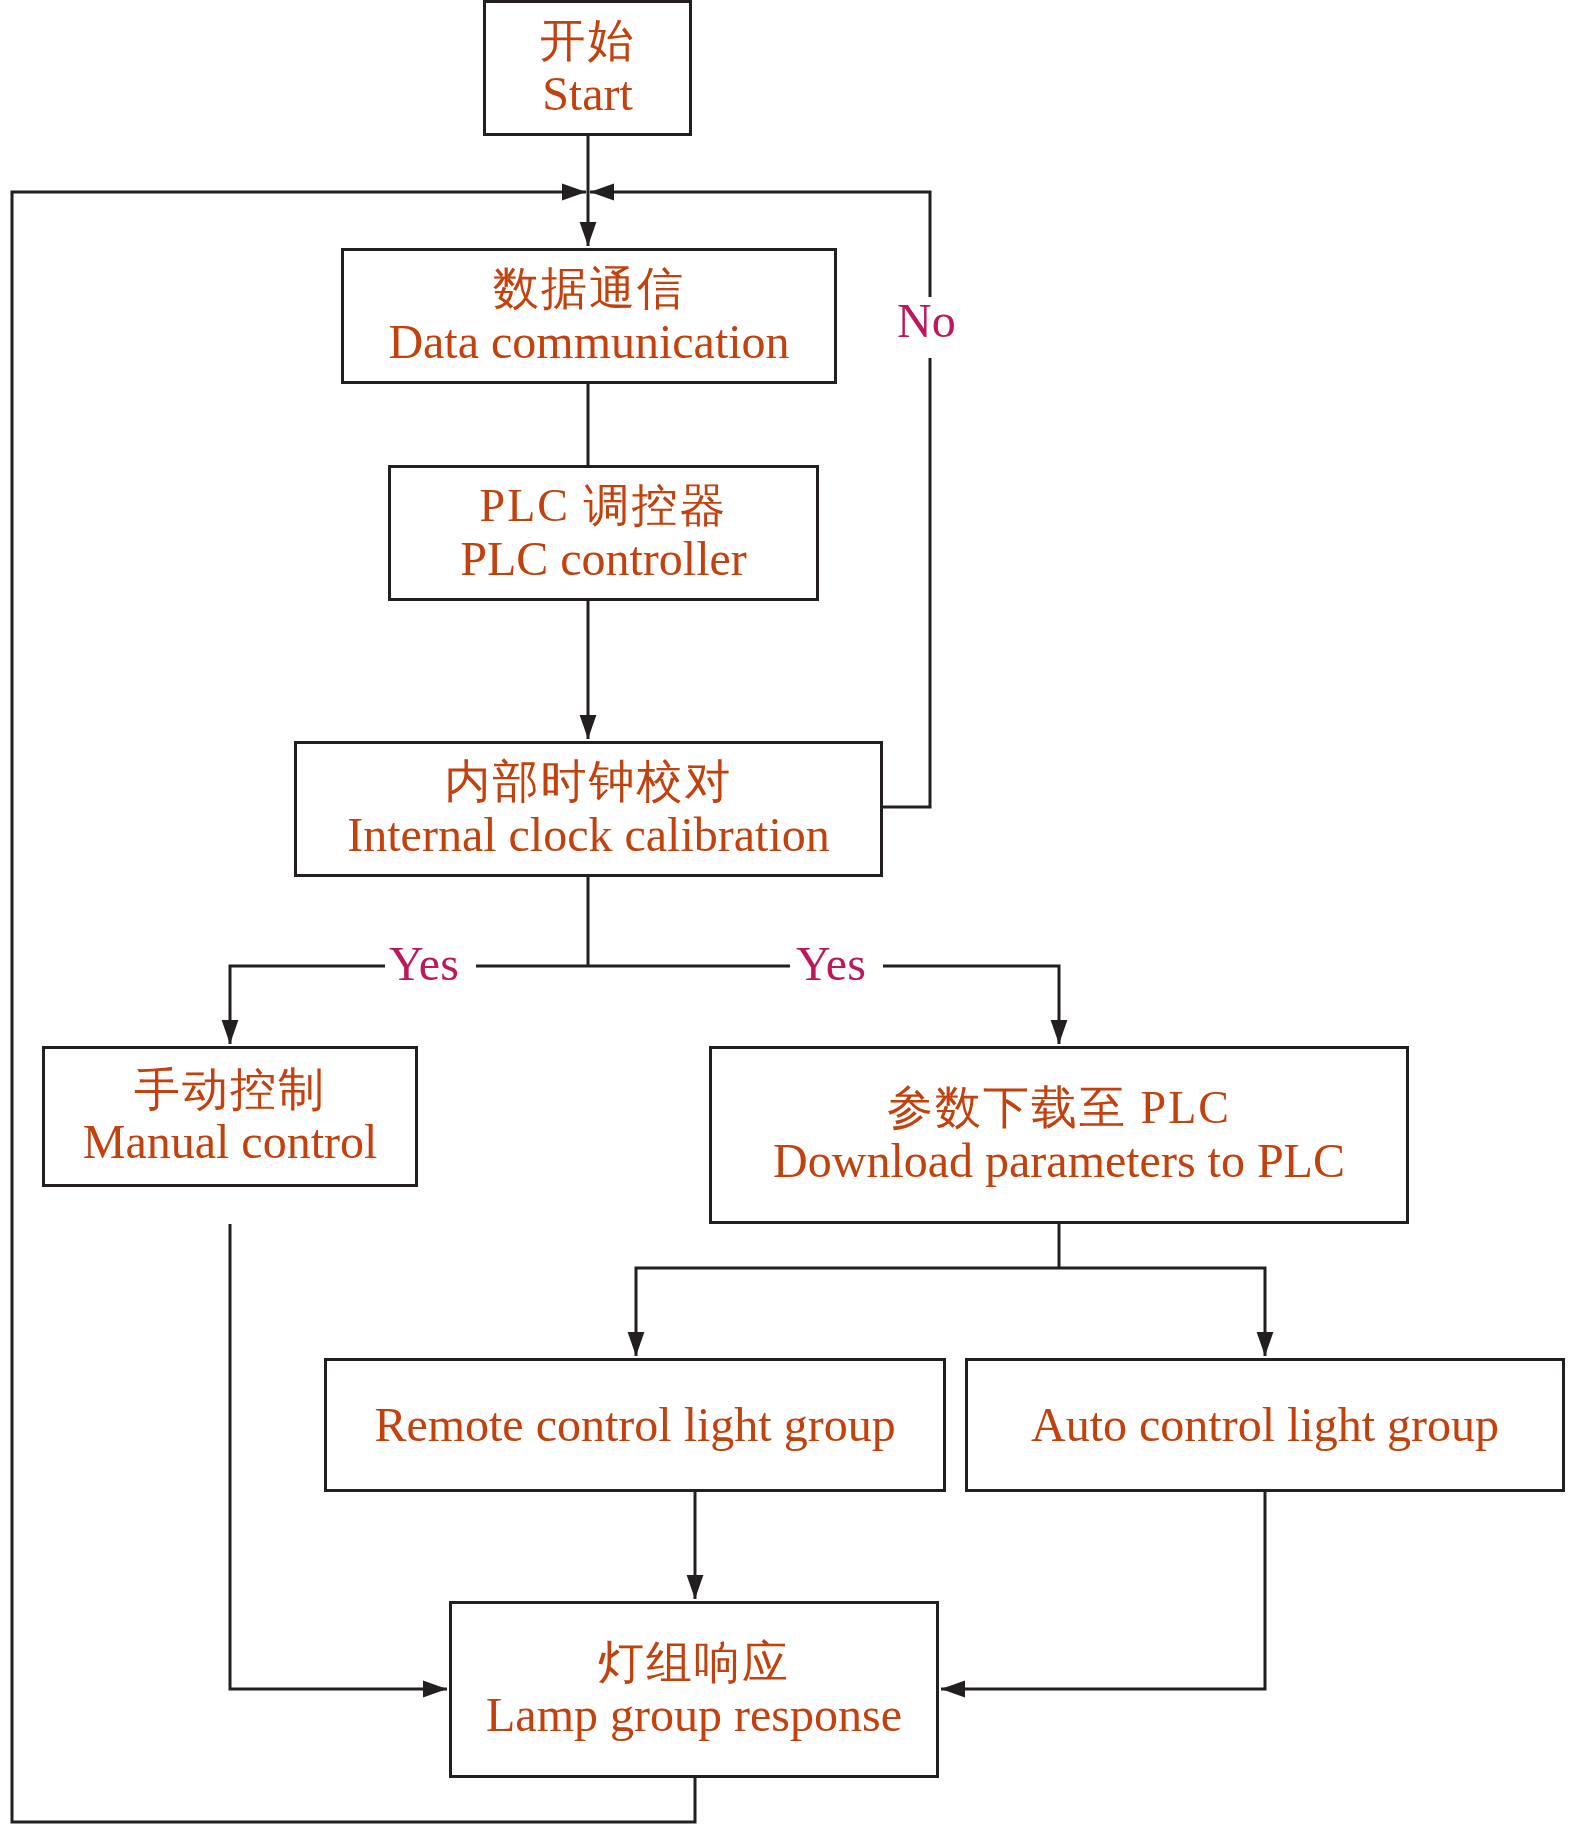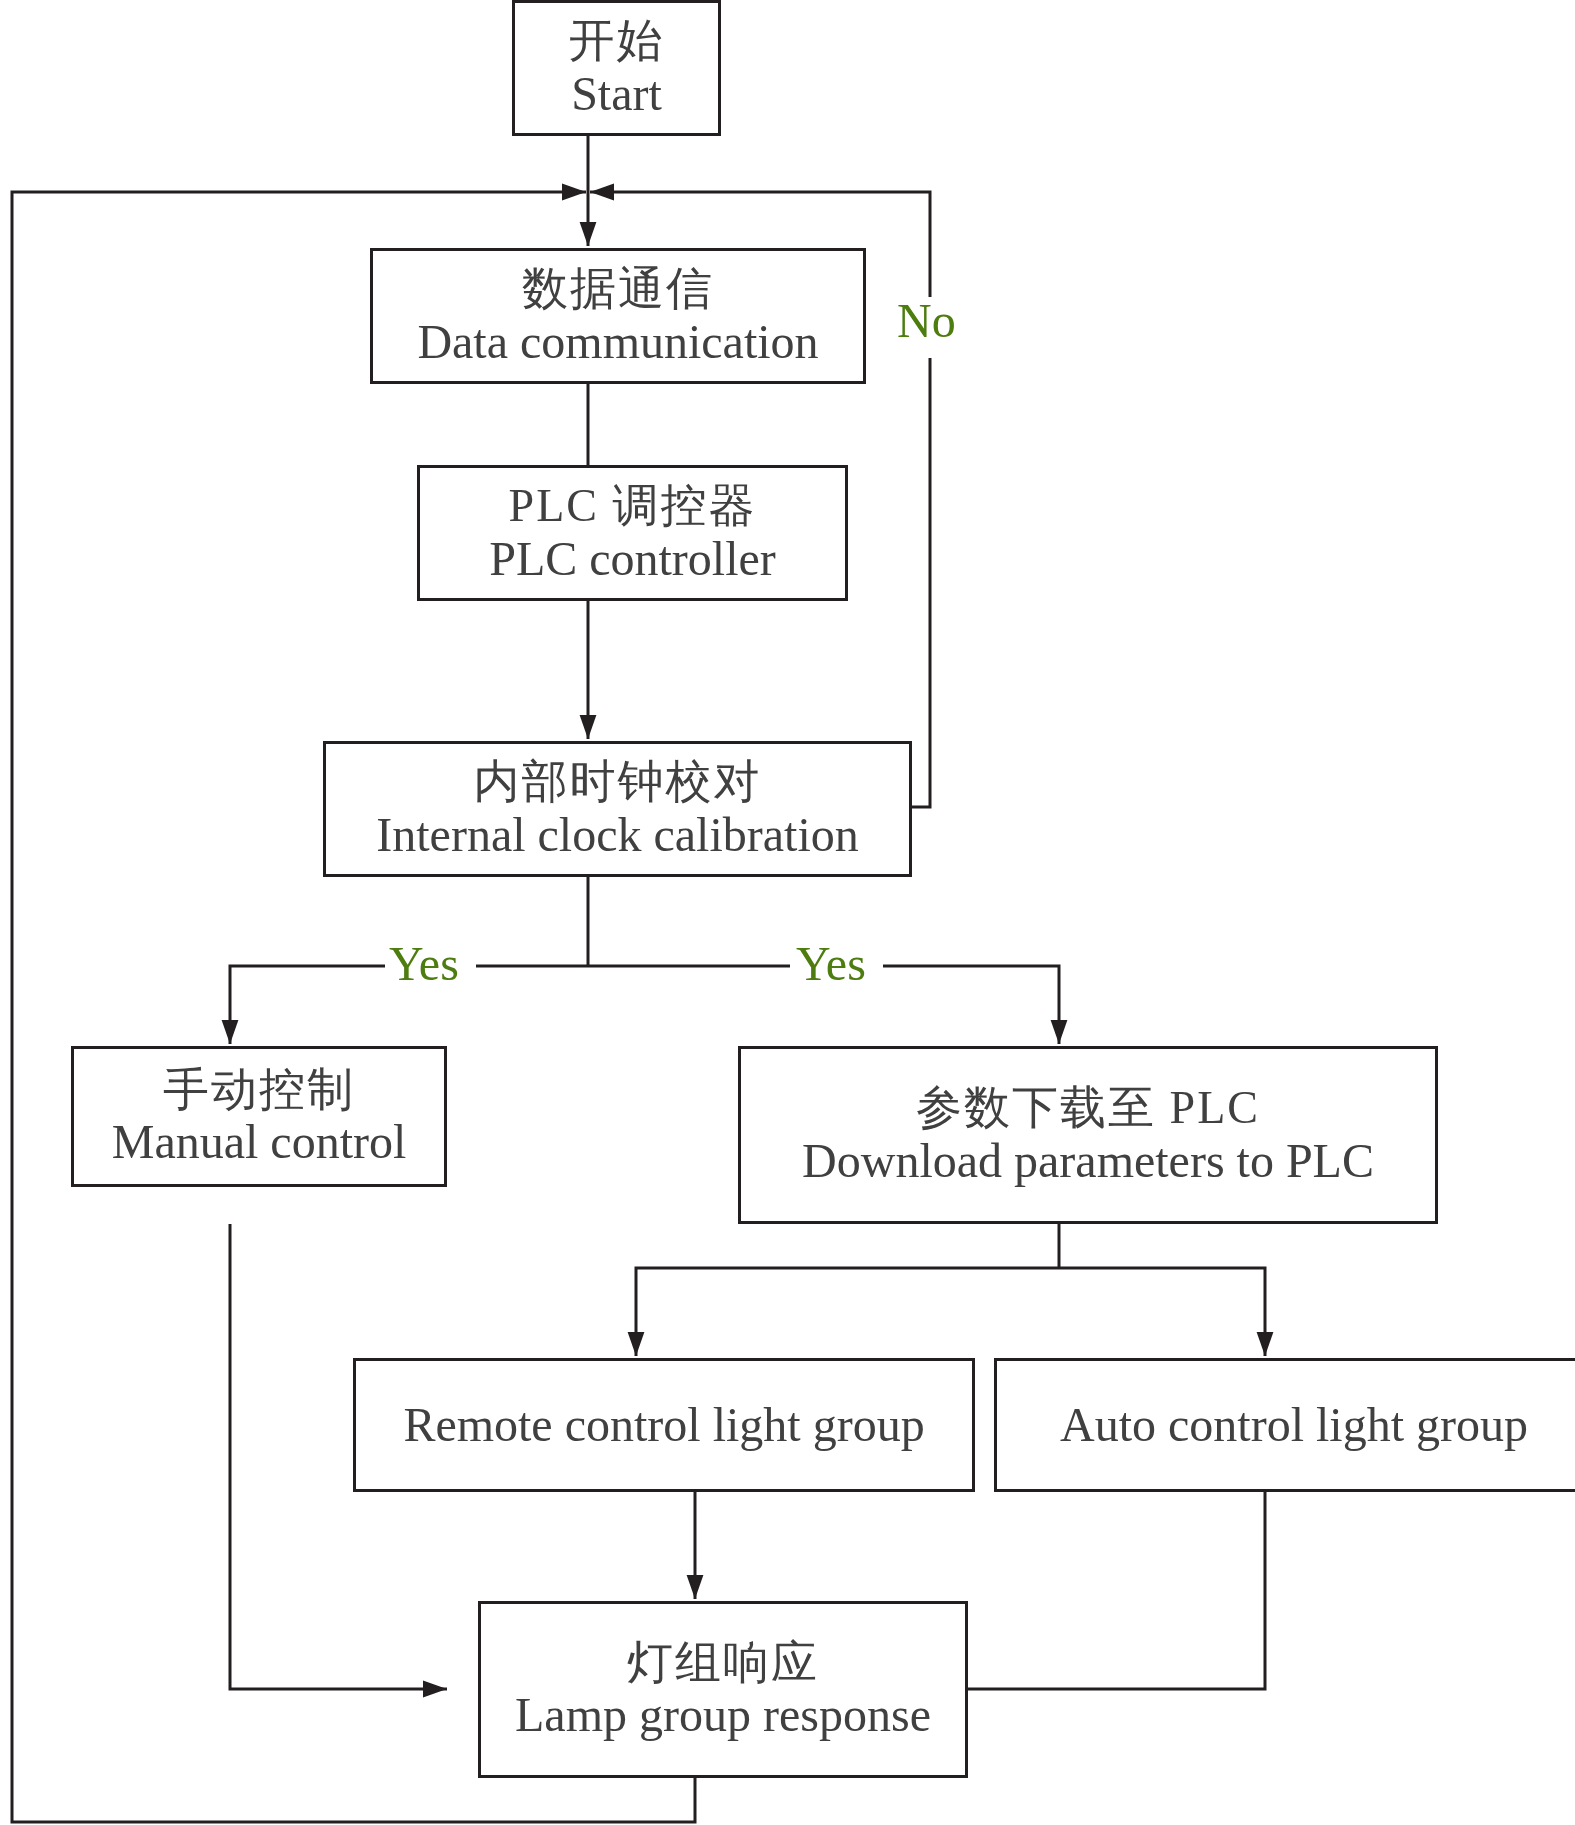--- a/index.html
+++ b/index.html
@@ -2,28 +2,28 @@
 <html><head>
 <meta charset="utf-8">
 <style>
   html, body { margin: 0; padding: 0; background: #ffffff; }
   body { width: 1575px; height: 1825px; position: relative; overflow: hidden; }
   svg#flow { position: absolute; left: 0; top: 0; }
   .node {
     position: absolute; box-sizing: border-box;
     border: 3px solid #231f20; background: #fff;
     display: flex; flex-direction: column; align-items: center; justify-content: center;
-    font-family: "Liberation Serif", "DejaVu Serif", serif; color: #404040;
-    line-height: 1.12; text-align: center; margin-left: 29px;
+    font-family: "Liberation Serif", "DejaVu Serif", serif; color: #c2410c;
+    line-height: 1.12; text-align: center;
   }
   .node .zh { font-size: 46px; letter-spacing: 2px; }
   .node .en { font-size: 48px; white-space: nowrap; }
   .lbl {
     position: absolute; font-family: "Liberation Serif", "DejaVu Serif", serif;
-    color: #4d7c0f; font-size: 48px; background: #fff; padding: 0 4px; line-height: 1;
+    color: #be185d; font-size: 48px; background: #fff; padding: 0 4px; line-height: 1;
   }
 </style>
 </head>
 <body>
 
 <svg id="flow" width="1575" height="1825">
   <defs>
     <marker id="arr" markerWidth="10" markerHeight="10" refX="9" refY="5" orient="auto" markerUnits="userSpaceOnUse">
       <path d="M0,0 L10,5 L0,10 z" fill="#231f20"></path>
     </marker>

